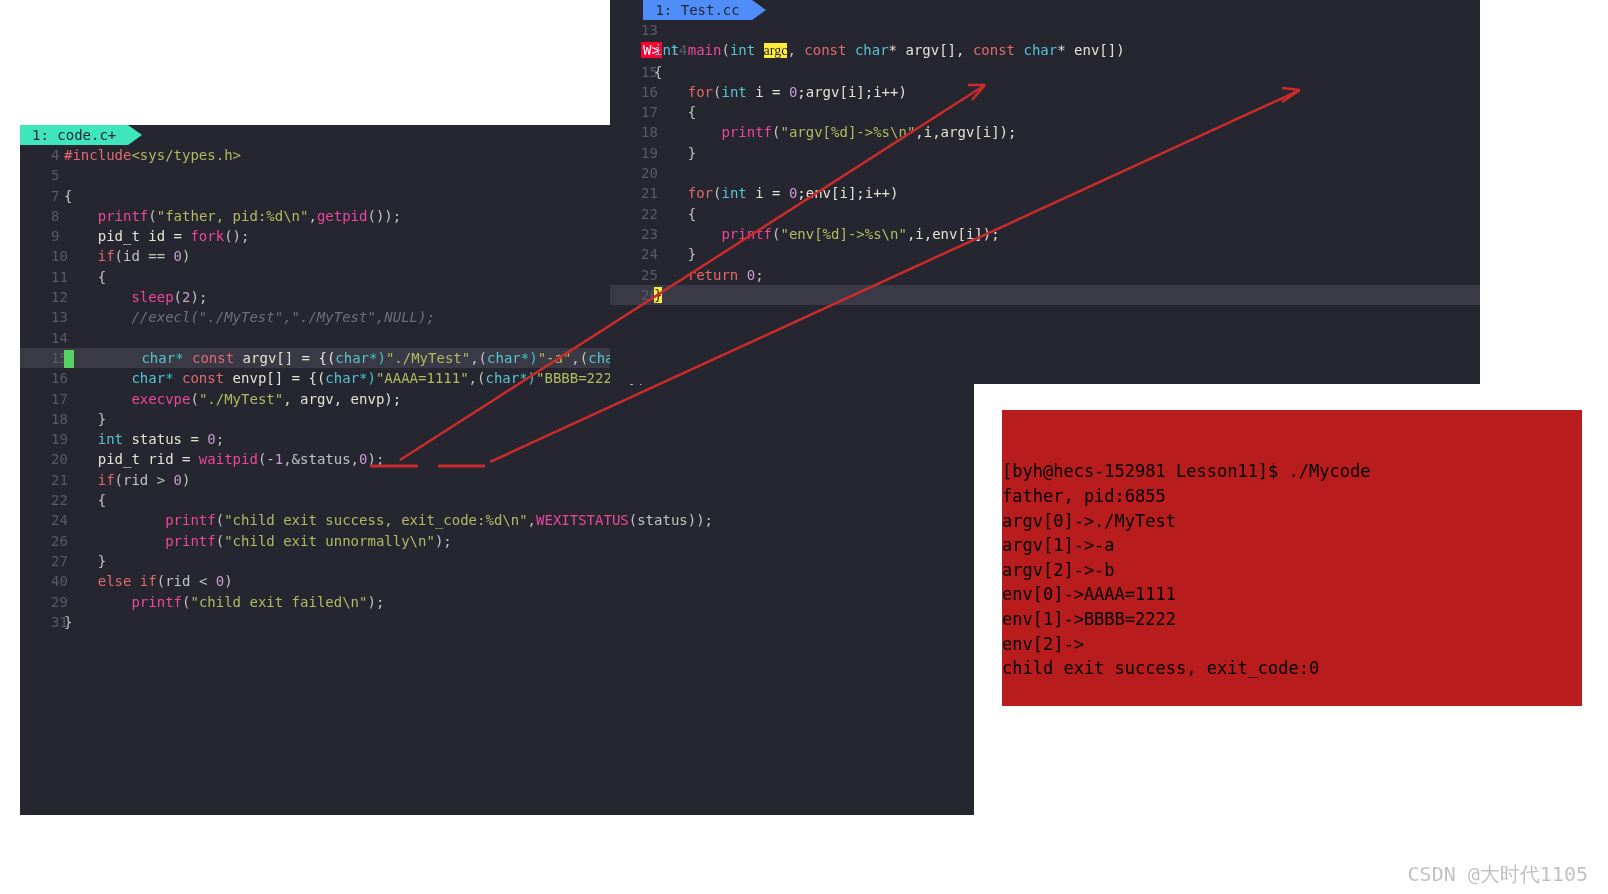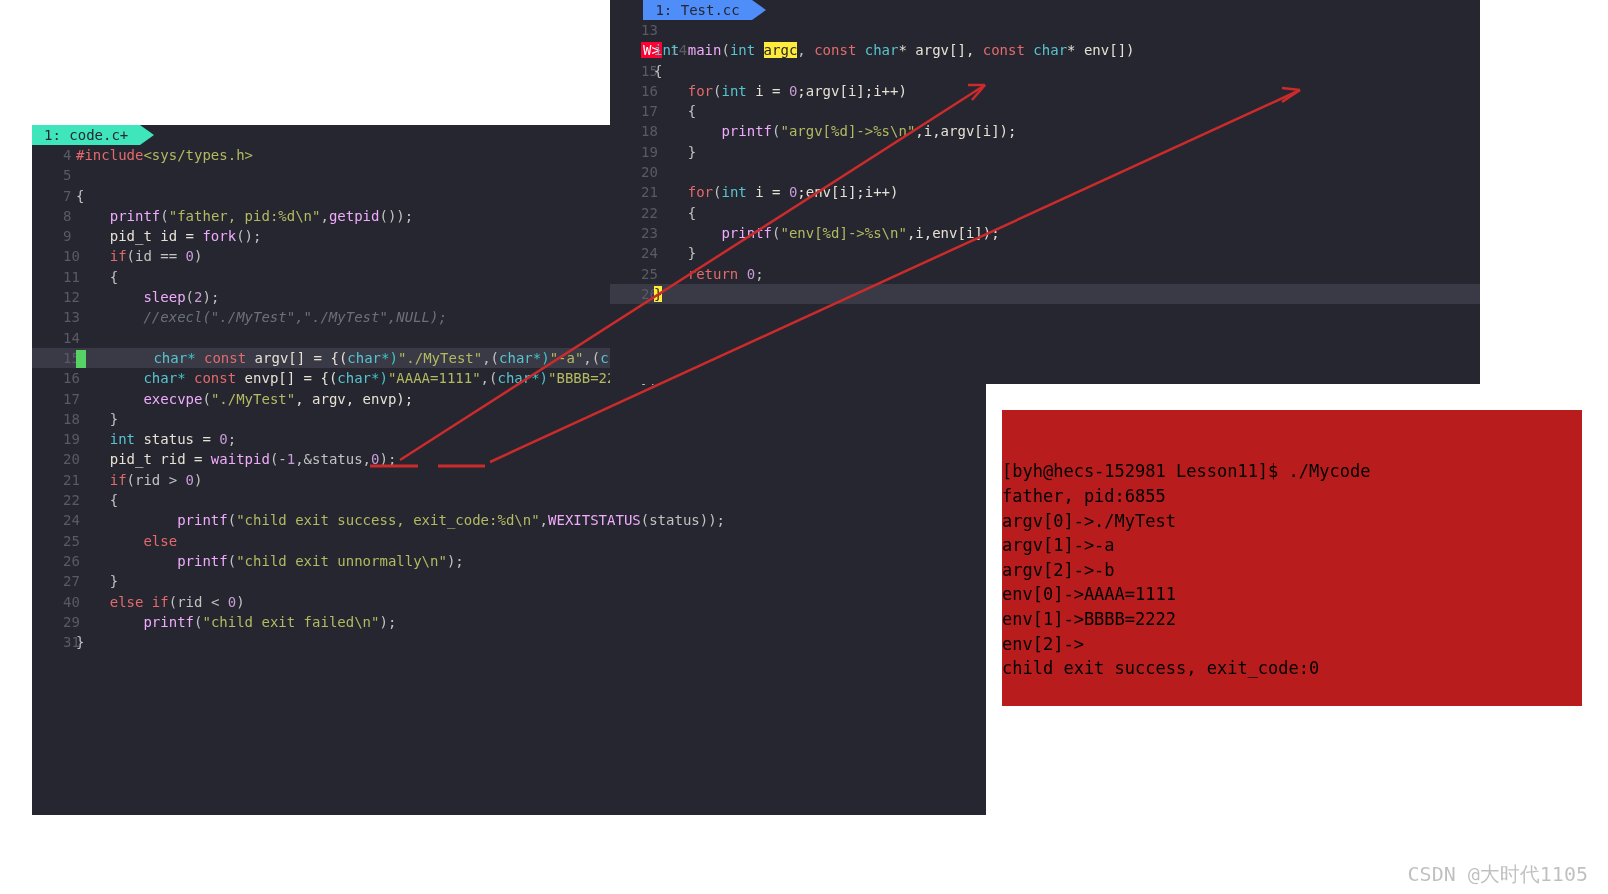--- a/index.html
+++ b/index.html
@@ -45,26 +45,26 @@
     padding-left: 31px;
   }
   .code-line { white-space: pre; line-height: 1.45; }
   .hl-line { background: #3a3a46; }
   .cursor-block { background: #56d364; display: inline-block; width: 10px; height: 18px; vertical-align: middle; }
   .kw    { color: #e46a6c; }
   .type  { color: #56c5d0; }
   .str   { color: #b3ba60; }
   .num   { color: #c89cd6; }
   .null  { color: #c89cd6; }
-  .fn    { color: #f0abfc; }
+  .fn    { color: #ec4899; }
   .comment { color: #6c6f7a; font-style: italic; }
   .id    { color: #e6e1d3; }
   .op    { color: #3fc7c7; }
   .paren { color: #c2c2c2; }
-  .hl-yellow { background: #ffeb3b; color: #262626; }
+  .hl-yellow { background: #ffeb3b; color: #262626; font-family: Liberation Serif, serif; }
   .warn-marker { background: #ff0033; color: #ffffff; padding: 0 2px; }
   .terminal {
     position: absolute;
     top: 410px;
     left: 1002px;
     width: 580px;
     background: #b91c1c;
     color: #000000;
     font-family: 'Consolas', monospace;
     font-size: 17px;
@@ -83,21 +83,21 @@
     top: 0; left: 0;
     width: 1608px;
     height: 894px;
     pointer-events: none;
   }
   .brace-match { background: #ffeb3b; color: #262626; }
 </style>
 </head>
 <body>
 
-<div class="editor" style="top:125px; left:32px; width:954px; height:690px;">
+<div class="editor" style="top:125px; left:20px; width:954px; height:690px;">
   <div style="height:20px;">
     <span class="tab tab-green">1: code.c+</span><span class="tab-arrow green"></span>
   </div>
   <div id="left-code">
       <div class="code-line"><span class="gutter">4</span><span><span class="kw">#include</span><span class="str">&lt;sys/types.h&gt;</span></span></div>
       <div class="code-line"><span class="gutter">5</span><span></span></div>
       <div class="code-line"><span class="gutter">7</span><span><span class="paren">{</span></span></div>
       <div class="code-line"><span class="gutter">8</span><span><span class="id">    </span><span class="fn">printf</span><span class="paren">(</span><span class="str">"father, pid:%d\n"</span><span class="paren">,</span><span class="fn">getpid</span><span class="paren">());</span></span></div>
       <div class="code-line"><span class="gutter">9</span><span><span class="id">    pid_t id = </span><span class="fn">fork</span><span class="paren">();</span></span></div>
       <div class="code-line"><span class="gutter">10</span><span><span class="id">    </span><span class="kw">if</span><span class="paren">(id == </span><span class="num">0</span><span class="paren">)</span></span></div>
@@ -107,21 +107,20 @@
       <div class="code-line"><span class="gutter">14</span><span></span></div>
       <div class="code-line hl-line"><span class="gutter">15</span><span><span class="cursor-block"></span><span class="id">        </span><span class="type">char</span><span class="op">* </span><span class="kw">const </span><span class="id">argv[] = {(</span><span class="type">char</span><span class="op">*)</span><span class="str">"./MyTest"</span><span class="paren">,(</span><span class="type">char</span><span class="op">*)</span><span class="str">"-a"</span><span class="paren">,(</span><span class="type">char</span><span class="op">*)</span><span class="str">"-b"</span><span class="paren">,</span><span class="null">NULL</span><span class="paren">};</span></span></div>
       <div class="code-line"><span class="gutter">16</span><span><span class="id">        </span><span class="type">char</span><span class="op">* </span><span class="kw">const </span><span class="id">envp[] = {(</span><span class="type">char</span><span class="op">*)</span><span class="str">"AAAA=1111"</span><span class="paren">,(</span><span class="type">char</span><span class="op">*)</span><span class="str">"BBBB=2222"</span><span class="paren">};</span></span></div>
       <div class="code-line"><span class="gutter">17</span><span><span class="id">        </span><span class="fn">execvpe</span><span class="paren">(</span><span class="str">"./MyTest"</span><span class="id">, argv, envp);</span></span></div>
       <div class="code-line"><span class="gutter">18</span><span><span class="paren">    }</span></span></div>
       <div class="code-line"><span class="gutter">19</span><span><span class="id">    </span><span class="type">int </span><span class="id">status = </span><span class="num">0</span><span class="paren">;</span></span></div>
       <div class="code-line"><span class="gutter">20</span><span><span class="id">    pid_t rid = </span><span class="fn">waitpid</span><span class="paren">(-</span><span class="num">1</span><span class="paren">,&amp;status,</span><span class="num">0</span><span class="paren">);</span></span></div>
       <div class="code-line"><span class="gutter">21</span><span><span class="id">    </span><span class="kw">if</span><span class="paren">(rid &gt; </span><span class="num">0</span><span class="paren">)</span></span></div>
       <div class="code-line"><span class="gutter">22</span><span><span class="paren">    {</span></span></div>
       <div class="code-line"><span class="gutter">24</span><span><span class="id">            </span><span class="fn">printf</span><span class="paren">(</span><span class="str">"child exit success, exit_code:%d\n"</span><span class="paren">,</span><span class="fn">WEXITSTATUS</span><span class="paren">(status));</span></span></div>
-      <div class="code-line"><span class="gutter">25</span><span><span class="id">        </span><span class="kw">else</span></span></div>
       <div class="code-line"><span class="gutter">26</span><span><span class="id">            </span><span class="fn">printf</span><span class="paren">(</span><span class="str">"child exit unnormally\n"</span><span class="paren">);</span></span></div>
       <div class="code-line"><span class="gutter">27</span><span><span class="paren">    }</span></span></div>
       <div class="code-line"><span class="gutter">40</span><span><span class="id">    </span><span class="kw">else if</span><span class="paren">(rid &lt; </span><span class="num">0</span><span class="paren">)</span></span></div>
       <div class="code-line"><span class="gutter">29</span><span><span class="id">        </span><span class="fn">printf</span><span class="paren">(</span><span class="str">"child exit failed\n"</span><span class="paren">);</span></span></div>
       <div class="code-line"><span class="gutter">31</span><span><span class="paren">}</span></span></div>
     </div>
 </div>
 
 <div class="editor" style="top:0px; left:610px; width:870px; height:384px;">
   <div style="height:20px;">

